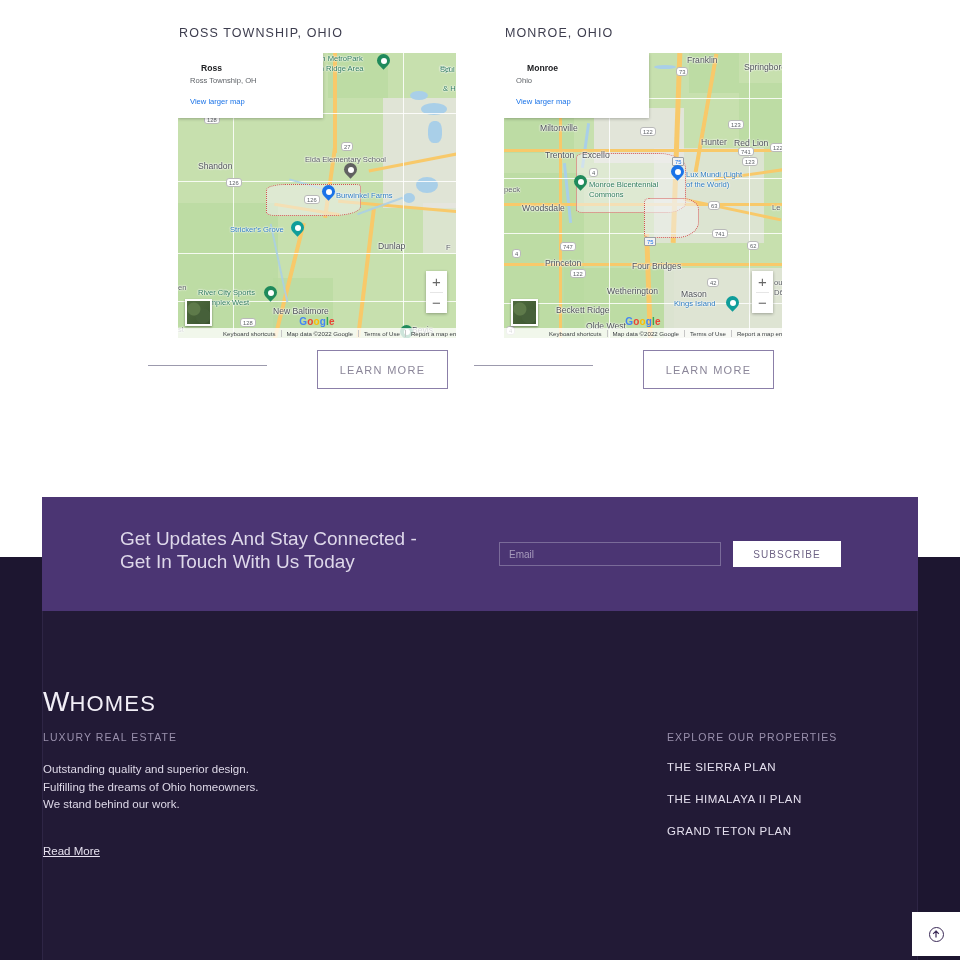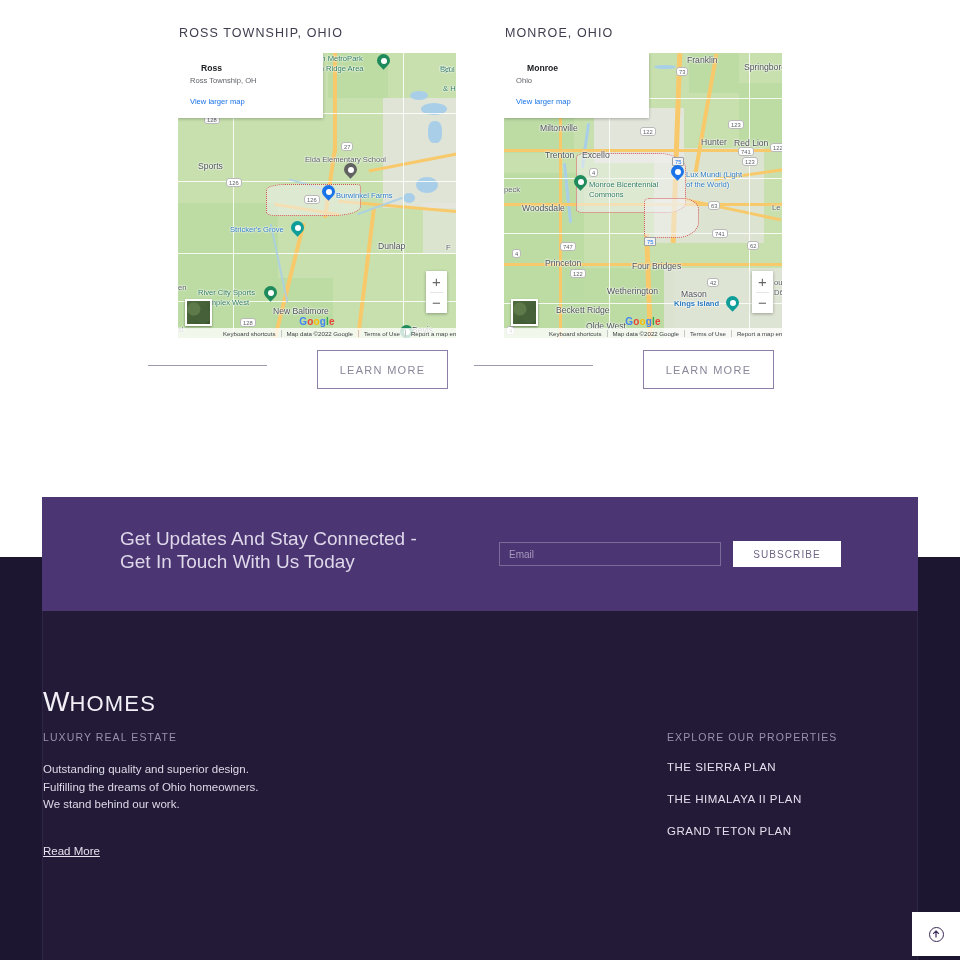--- a/index.html
+++ b/index.html
@@ -256,21 +256,21 @@
 
         <div class="boundary" style="left:88px;top:131px;width:95px;height:32px;border-radius:20% 6% 30% 10%;"></div>
 
         <div class="map-label poi" style="left:30px;top:1px;">Cross Creek</div>
         <div class="map-label poi" style="left:110px;top:1px;">Forest Run MetroPark</div>
         <div class="map-label poi" style="left:140px;top:11px;">in Ridge Area</div>
         <div class="map-label poi" style="left:262px;top:11px;">Pyr</div>
         <div class="map-label poi" style="left:262px;top:12px;">Scul</div>
         <div class="map-label poi" style="left:265px;top:31px;">&amp; H</div>
         <div class="map-label" style="left:2px;top:11px;">E</div>
-        <div class="map-label big" style="left:20px;top:108px;">Sports</div>
+        <div class="map-label big" style="left:20px;top:108px;">Shandon</div>
         <div class="map-label" style="left:127px;top:102px;">Elda Elementary School</div>
         <div class="map-label blue" style="left:158px;top:138px;">Burwinkel Farms</div>
         <div class="map-label blue" style="left:52px;top:172px;">Stricker's Grove</div>
         <div class="map-label big" style="left:200px;top:188px;">Dunlap</div>
         <div class="map-label poi" style="left:20px;top:235px;">River City Sports</div>
         <div class="map-label poi" style="left:22px;top:245px;">Complex West</div>
         <div class="map-label big" style="left:95px;top:253px;">New Baltimore</div>
         <div class="map-label big" style="left:234px;top:272px;">Bevis</div>
         <div class="map-label" style="left:0px;top:230px;">en</div>
         <div class="map-label" style="left:0px;top:272px;">st</div>
@@ -388,21 +388,21 @@
         <div class="map-label blue" style="left:182px;top:127px;">of the World)</div>
         <div class="map-label poi" style="left:85px;top:127px;">Monroe Bicentennial</div>
         <div class="map-label poi" style="left:85px;top:137px;">Commons</div>
         <div class="map-label" style="left:0px;top:132px;">peck</div>
         <div class="map-label big" style="left:18px;top:150px;">Woodsdale</div>
         <div class="map-label" style="left:268px;top:150px;">Le</div>
         <div class="map-label big" style="left:41px;top:205px;text-align:right;">Princeton</div>
         <div class="map-label big" style="left:128px;top:208px;">Four Bridges</div>
         <div class="map-label big" style="left:103px;top:233px;">Wetherington</div>
         <div class="map-label big" style="left:177px;top:236px;">Mason</div>
-        <div class="map-label blue" style="left:170px;top:246px;font-weight:bold;">Kings Island</div>
+        <div class="map-label blue" style="left:170px;top:246px;">Kings Island</div>
         <div class="map-label big" style="left:52px;top:252px;">Beckett Ridge</div>
         <div class="map-label big" style="left:82px;top:268px;">Olde West</div>
         <div class="map-label" style="left:270px;top:225px;">ou</div>
         <div class="map-label" style="left:270px;top:235px;">D6</div>
 
         <div class="shield" style="left:172px;top:14px;">73</div>
         <div class="shield" style="left:136px;top:74px;">122</div>
         <div class="shield" style="left:224px;top:67px;">123</div>
         <div class="shield" style="left:234px;top:94px;">741</div>
         <div class="shield" style="left:266px;top:90px;">122</div>

